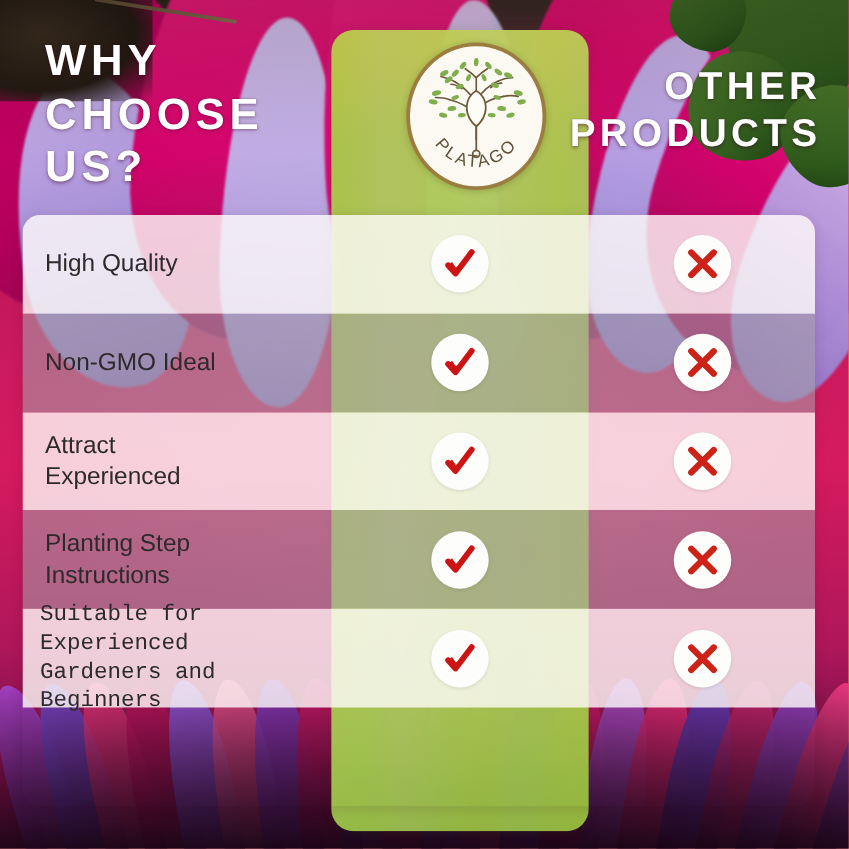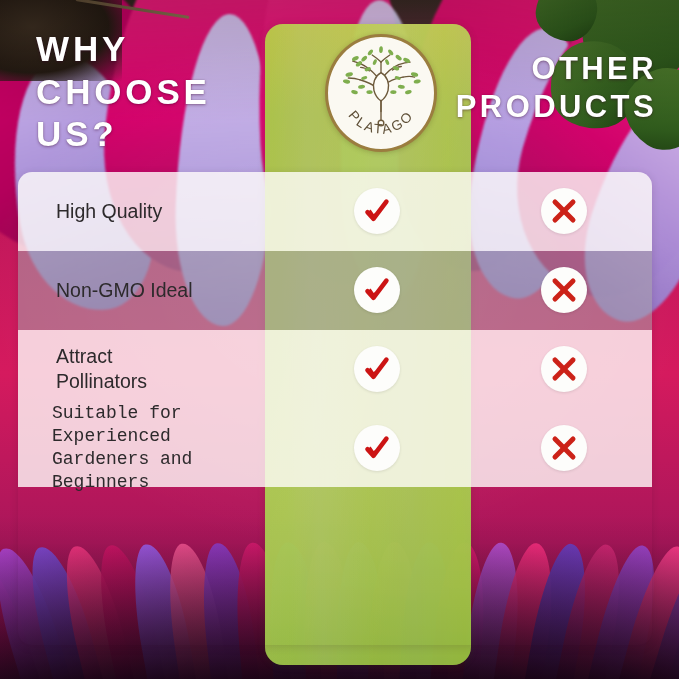--- a/index.html
+++ b/index.html
@@ -140,21 +140,20 @@
   .row.odd  { background:rgba(255,252,250,.80); }
   .row.even { background:rgba(168,160,168,.56); }
 
   .row .label {
     width:247px;
     padding-left:18px; padding-right:6px;
     color:#2d2a2c;
     font-size:19.5px;
     line-height:1.28;
     white-space:pre-line;
-    margin-left:20px;
   }
   .row.tight .label { font-size:18px; padding-left:14px;font-family:Liberation Mono, monospace; }
 
   .row .cell {
     width:206px;
     display:flex; align-items:center; justify-content:center;
   }
   .row .cell.other { width:181px; }
 
   
@@ -331,58 +330,80 @@
                 <g stroke="#cc2218" stroke-width="5" stroke-linecap="round">
                   <line x1="5" y1="5" x2="23" y2="23"></line>
                   <line x1="23" y1="5" x2="5" y2="23"></line>
                 </g>
               </svg>
             </div>
           </div>
         </div>
         <div class="row odd">
           <div class="label">Attract
-Pollinators</div>
+Experienced</div>
           <div class="cell us">
             <div class="mark">
               <svg width="30" height="30" viewBox="0 0 30 30">
                 <path d="M5.5 16.2 L11.4 22.8 L24.4 5.6 L20.6 12.9 L11.7 17.9 L8.6 13.6 Z" fill="#cc1414"></path>
                 <path d="M5.5 16.2 L11.4 22.8 L24.4 5.6" fill="none" stroke="#cc1414" stroke-width="4.6" stroke-linecap="round" stroke-linejoin="round"></path>
               </svg>
             </div>
           </div>
           <div class="cell other">
             <div class="mark">
               <svg width="28" height="28" viewBox="0 0 28 28">
                 <g stroke="#cc2218" stroke-width="5" stroke-linecap="round">
                   <line x1="5" y1="5" x2="23" y2="23"></line>
                   <line x1="23" y1="5" x2="5" y2="23"></line>
                 </g>
               </svg>
             </div>
           </div>
         </div>
-        <div class="row odd tight">
-          <div class="label">Suitable for Experienced
-Gardeners and Beginners</div>
+        <div class="row even">
+          <div class="label">Planting Step
+Instructions</div>
           <div class="cell us">
             <div class="mark">
               <svg width="30" height="30" viewBox="0 0 30 30">
                 <path d="M5.5 16.2 L11.4 22.8 L24.4 5.6 L20.6 12.9 L11.7 17.9 L8.6 13.6 Z" fill="#cc1414"></path>
                 <path d="M5.5 16.2 L11.4 22.8 L24.4 5.6" fill="none" stroke="#cc1414" stroke-width="4.6" stroke-linecap="round" stroke-linejoin="round"></path>
               </svg>
             </div>
           </div>
           <div class="cell other">
             <div class="mark">
               <svg width="28" height="28" viewBox="0 0 28 28">
                 <g stroke="#cc2218" stroke-width="5" stroke-linecap="round">
                   <line x1="5" y1="5" x2="23" y2="23"></line>
                   <line x1="23" y1="5" x2="5" y2="23"></line>
                 </g>
               </svg>
             </div>
           </div>
         </div>
+        <div class="row odd tight">
+          <div class="label">Suitable for Experienced
+Gardeners and Beginners</div>
+          <div class="cell us">
+            <div class="mark">
+              <svg width="30" height="30" viewBox="0 0 30 30">
+                <path d="M5.5 16.2 L11.4 22.8 L24.4 5.6 L20.6 12.9 L11.7 17.9 L8.6 13.6 Z" fill="#cc1414"></path>
+                <path d="M5.5 16.2 L11.4 22.8 L24.4 5.6" fill="none" stroke="#cc1414" stroke-width="4.6" stroke-linecap="round" stroke-linejoin="round"></path>
+              </svg>
+            </div>
+          </div>
+          <div class="cell other">
+            <div class="mark">
+              <svg width="28" height="28" viewBox="0 0 28 28">
+                <g stroke="#cc2218" stroke-width="5" stroke-linecap="round">
+                  <line x1="5" y1="5" x2="23" y2="23"></line>
+                  <line x1="23" y1="5" x2="5" y2="23"></line>
+                </g>
+              </svg>
+            </div>
+          </div>
+        </div>
       </div>
   </div>
 
 </div>
 
 </body></html>

